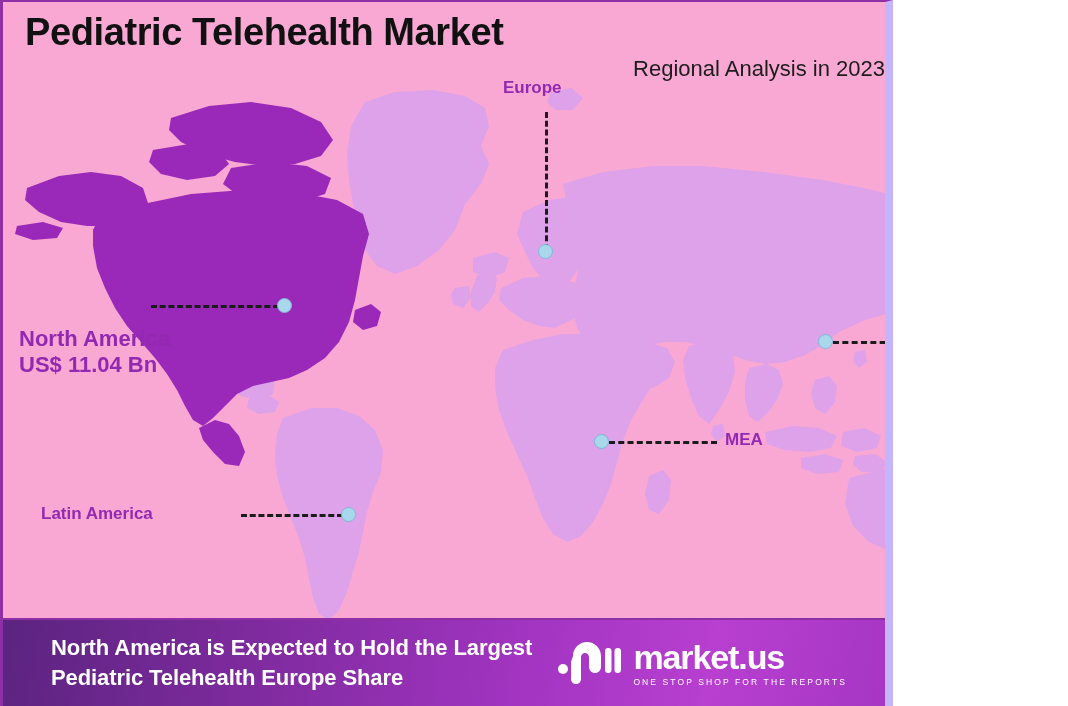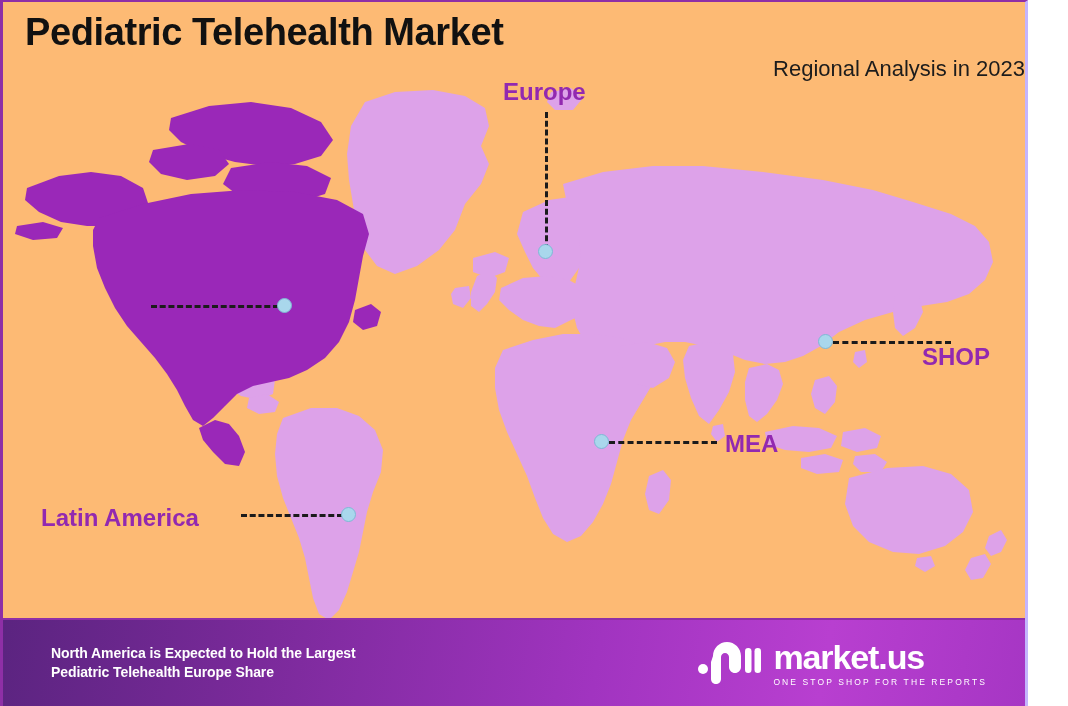--- a/index.html
+++ b/index.html
@@ -6,25 +6,25 @@
     margin: 0;
     padding: 0;
     background: #ffffff;
   }
   body {
     font-family: "Liberation Sans", sans-serif;
   }
 
   #infographic {
     position: relative;
-    width: 1028px;
+    width: 893px;
     height: 706px;
-    background: #fdba74;
+    background: #f9a8d4;
     border-left: 3px solid #8e2fa6;
-    border-right: 3px solid #c4b5fd;
+    border-right: 8px solid #c4b5fd;
     border-top: 2px solid #8e2fa6;
     box-sizing: border-box;
     overflow: hidden;
   }
 
   
   #header {
     position: absolute;
     left: 0; top: 0;
     width: 100%;
@@ -64,21 +64,21 @@
     display: block;
     width: 100%;
     height: 100%;
   }
 
   
   .callout-label {
     position: absolute;
     color: #9229b0;
     font-weight: bold;
-    font-size: 24px;
+    font-size: 17px;
     line-height: 1.18;
     white-space: nowrap;
     z-index: 30;
   }
   .callout-label.big {
     font-size: 22px;
   }
   .callout-label .value {
     display: block;
   }
@@ -118,21 +118,21 @@
     border-top: 2px solid #8e2fa6;
     box-sizing: border-box;
     z-index: 50;
     display: flex;
     align-items: center;
     justify-content: space-between;
     padding: 0 30px 0 48px;
   }
   #footer-text {
     color: #ffffff;
-    font-size: 14px;
+    font-size: 22px;
     font-weight: bold;
     line-height: 1.38;
     letter-spacing: -0.1px;
   }
   #footer-text span { display: block; }
 
   
   #logo {
     display: flex;
     align-items: center;
@@ -275,20 +275,24 @@
   </div>
 
   <div class="callout-label" style="left:500px; top:76px;">
     <span>Europe</span>
   </div>
   <div class="leader vert" style="left:542px; top:110px; height:138px;"></div>
   <div class="dot" style="left:535px; top:242px;"></div>
 
   <div class="dot" style="left:274px; top:296px;"></div>
   <div class="leader horiz" style="left:148px; top:303px; width:128px;"></div>
+  <div class="callout-label big" style="left:16px; top:324px;">
+    <span>North America</span>
+    <span class="value">US$ 11.04 Bn</span>
+  </div>
 
   <div class="dot" style="left:815px; top:332px;"></div>
   <div class="leader horiz" style="left:830px; top:339px; width:118px;"></div>
   <div class="callout-label" style="left:919px; top:341px;">
     <span>SHOP</span>
   </div>
 
   <div class="dot" style="left:591px; top:432px;"></div>
   <div class="leader horiz" style="left:606px; top:439px; width:108px;"></div>
   <div class="callout-label" style="left:722px; top:428px;">

